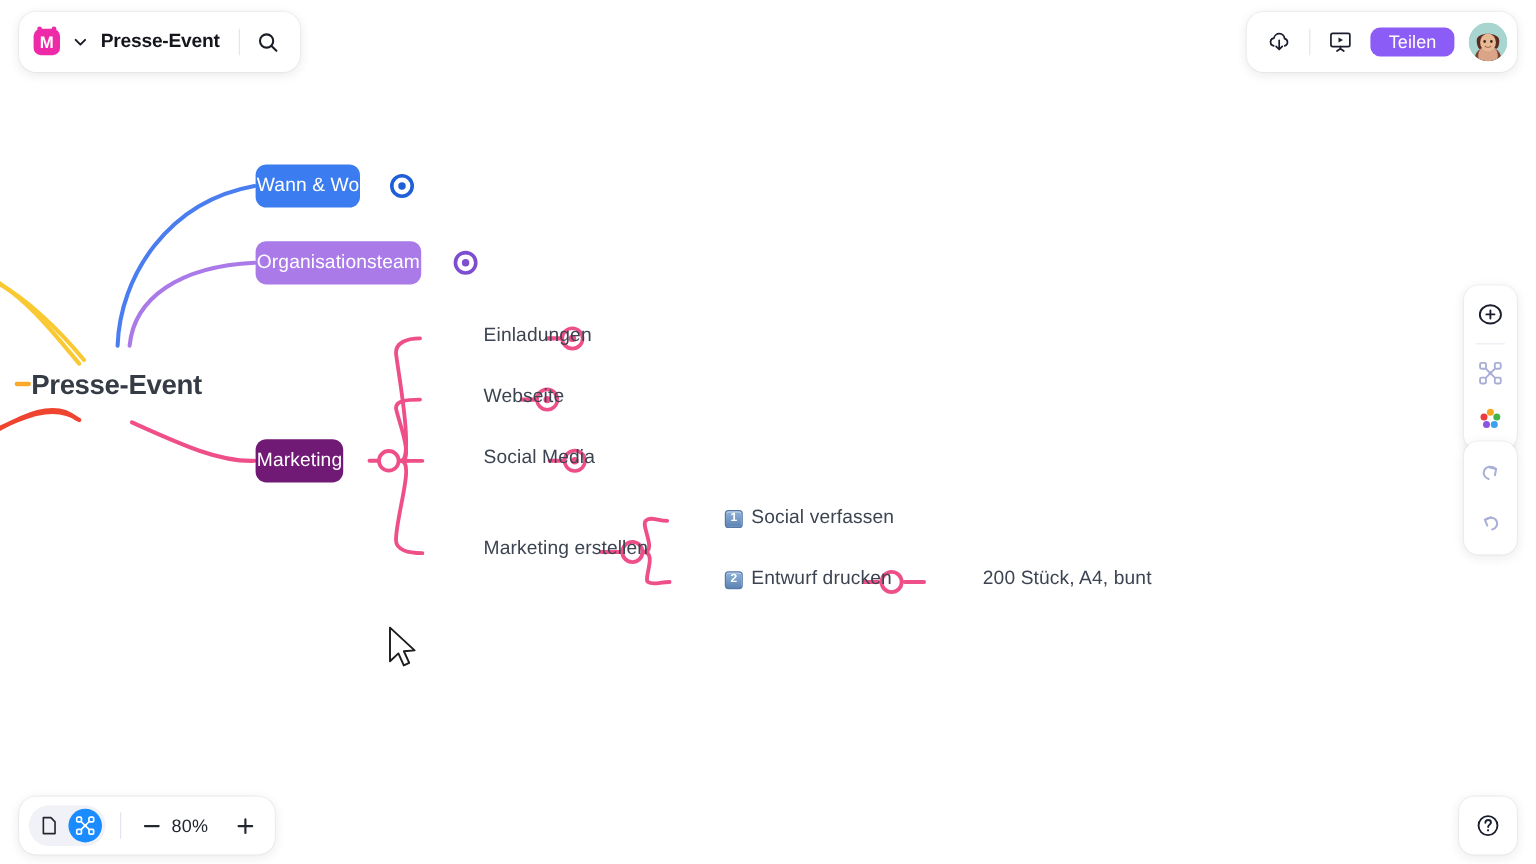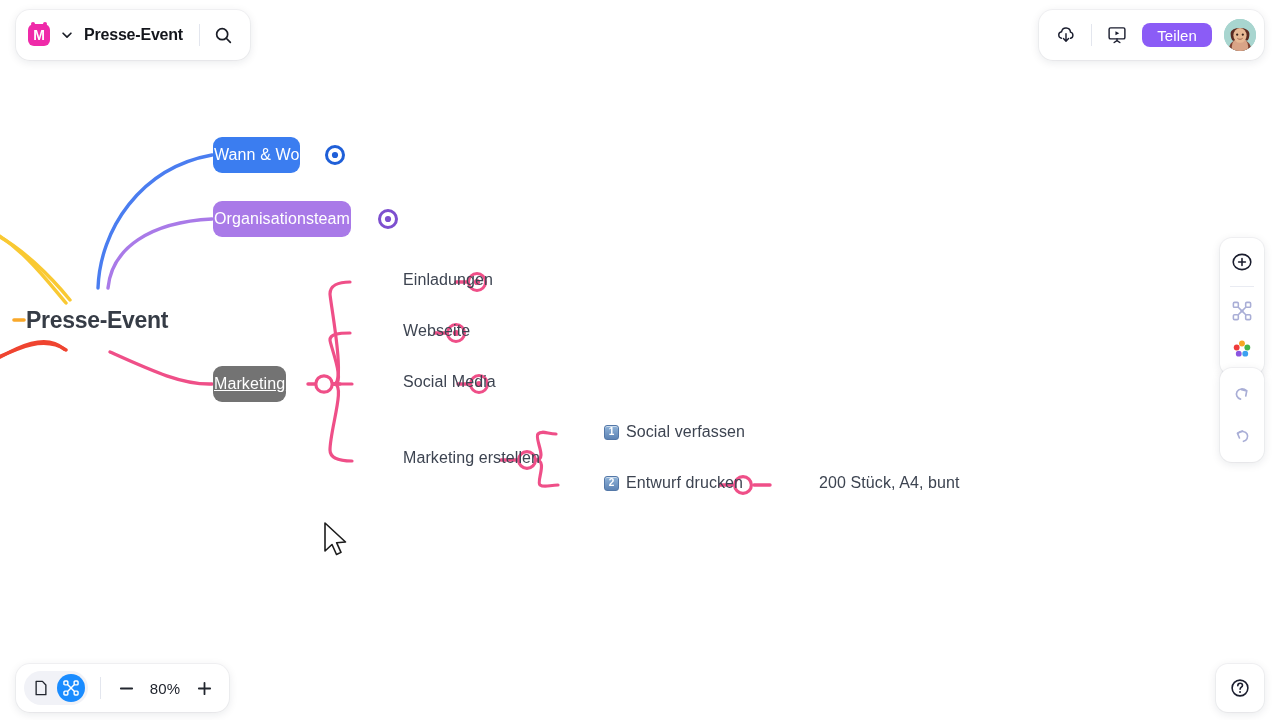--- a/index.html
+++ b/index.html
@@ -93,21 +93,21 @@
     width:28px; height:28px; border-radius:50%;
     display:flex; align-items:center; justify-content:center; cursor:pointer;
   }
   .seg-btn.active { background:#1a8cff; }
   .zdiv { width:1px; height:22px; background:#e3e6ee; margin:0 8px; }
   .zstep {
     width:26px; height:26px; display:flex; align-items:center; justify-content:center;
     cursor:pointer; color:#2a2e38;
   }
   .zval {
-    font-size:15px; color:#22262f; min-width:44px; text-align:center;
+    font-size:15px; color:#22262f; min-width:44px; 
     font-weight:400; letter-spacing:.2px; user-select:none;
   }
 
   
   .helpbtn {
     position:absolute; right:16px; bottom:8px; width:48px; height:48px;
     background:#fff; border-radius:12px;
     box-shadow:0 2px 10px rgba(20,25,50,.10), 0 0 0 1px rgba(20,25,50,.04);
     display:flex; align-items:center; justify-content:center; cursor:pointer; z-index:30;
   }
@@ -211,21 +211,21 @@
 
   <div class="node" style="left:213px; top:137px;">
     <div class="pill" style="background:#3b7df0;">Wann &amp; Wo</div>
   </div>
 
   <div class="node" style="left:213px; top:201px;">
     <div class="pill" style="background:#a97ae8;">Organisationsteam</div>
   </div>
 
   <div class="node" style="left:213px; top:366px;">
-    <div class="pill" style="background:#737373;text-decoration:underline;">Marketing</div>
+    <div class="pill" style="background:#701a75;">Marketing</div>
   </div>
 
   <div class="node" style="left:359px; top:271px;">
     <div class="plain">Einladungen</div>
   </div>
 
   <div class="node" style="left:359px; top:322px;">
     <div class="plain">Webseite</div>
   </div>
 

